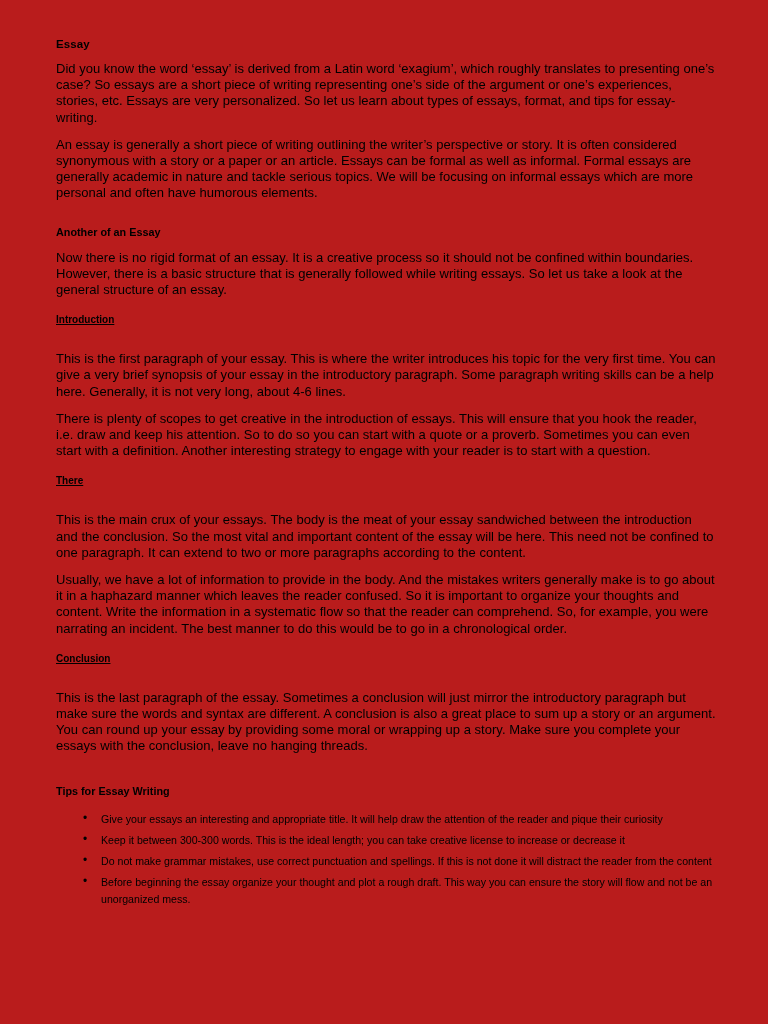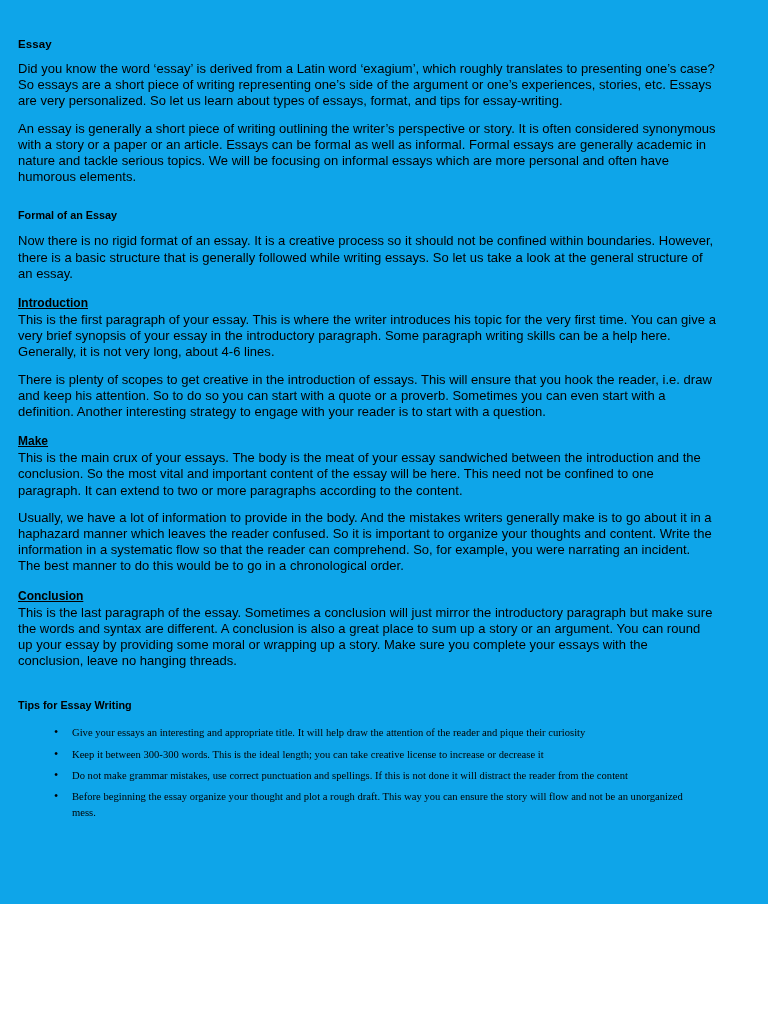--- a/index.html
+++ b/index.html
@@ -10,63 +10,62 @@
   body {
     width: 768px;
     height: 1024px;
     font-family: "Liberation Sans", sans-serif;
     color: #000000;
     -webkit-font-smoothing: antialiased;
   }
   .page {
     position: relative;
     width: 768px;
-    height: 904px;
+    height: 1024px;
     box-sizing: border-box;
-    padding: 38px 52px 0 18px;
-    background: #0ea5e9;
+    padding: 38px 52px 0 56px;
+    background: #b91c1c;
   }
   .doc-title {
     font-size: 11.5px;
     font-weight: bold;
     margin: 0 0 11px 0;
     letter-spacing: 0.1px;
   }
   p.para {
     font-size: 13px;
     line-height: 16.2px;
     margin: 0 0 11px 0;
     text-align: left;
     letter-spacing: 0.02px;
   }
   .section-head {
     font-size: 10.8px;
     font-weight: bold;
     margin: 24px 0 12px 0;
   }
   .sub-head {
-    font-size: 12px;
+    font-size: 10px;
     font-weight: bold;
     text-decoration: underline;
-    margin: 0 0 2px 0;
+    margin: 0 0 26px 0;
     display: inline-block;
   }
   .sub-head-wrap {
     margin: 0 0 0 0;
   }
   .tips-head {
     font-size: 10.8px;
     font-weight: bold;
     margin: 30px 0 14px 0;
   }
   ul.tips {
-    margin: 10px;
+    margin: 1px;
     padding: 0 0 0 0;
     list-style: none;
-    font-family: Liberation Serif, serif;
   }
   ul.tips li {
     position: relative;
     font-size: 10.6px;
     line-height: 16.2px;
     margin: 0 0 5px 0;
     padding-left: 44px;
   }
   ul.tips li::before {
     content: "\2022";
@@ -80,31 +79,31 @@
 </head>
 <body>
 
 <div class="page">
 
   <h1 class="doc-title">Essay</h1>
 
   <p class="para">Did you know the word ‘essay’ is derived from a Latin word ‘exagium’, which roughly translates to presenting one’s case? So essays are a short piece of writing representing one’s side of the argument or one’s experiences, stories, etc. Essays are very personalized. So let us learn about types of essays, format, and tips for essay-writing.</p>
   <p class="para">An essay is generally a short piece of writing outlining the writer’s perspective or story. It is often considered synonymous with a story or a paper or an article. Essays can be formal as well as informal. Formal essays are generally academic in nature and tackle serious topics. We will be focusing on informal essays which are more personal and often have humorous elements.</p>
 
-  <div class="section-head">Formal of an Essay</div>
+  <div class="section-head">Another of an Essay</div>
   <p class="para">Now there is no rigid format of an essay. It is a creative process so it should not be confined within boundaries. However, there is a basic structure that is generally followed while writing essays. So let us take a look at the general structure of an essay.</p>
 
   <div class="sub-head-wrap">
     <div class="sub-head">Introduction</div>
   </div>
   <p class="para">This is the first paragraph of your essay. This is where the writer introduces his topic for the very first time. You can give a very brief synopsis of your essay in the introductory paragraph. Some paragraph writing skills can be a help here. Generally, it is not very long, about 4-6 lines.</p>
   <p class="para">There is plenty of scopes to get creative in the introduction of essays. This will ensure that you hook the reader, i.e. draw and keep his attention. So to do so you can start with a quote or a proverb. Sometimes you can even start with a definition. Another interesting strategy to engage with your reader is to start with a question.</p>
 
   <div class="sub-head-wrap">
-    <div class="sub-head">Make</div>
+    <div class="sub-head">There</div>
   </div>
   <p class="para">This is the main crux of your essays. The body is the meat of your essay sandwiched between the introduction and the conclusion. So the most vital and important content of the essay will be here. This need not be confined to one paragraph. It can extend to two or more paragraphs according to the content.</p>
   <p class="para">Usually, we have a lot of information to provide in the body. And the mistakes writers generally make is to go about it in a haphazard manner which leaves the reader confused. So it is important to organize your thoughts and content. Write the information in a systematic flow so that the reader can comprehend. So, for example, you were narrating an incident. The best manner to do this would be to go in a chronological order.</p>
 
   <div class="sub-head-wrap">
     <div class="sub-head">Conclusion</div>
   </div>
   <p class="para">This is the last paragraph of the essay. Sometimes a conclusion will just mirror the introductory paragraph but make sure the words and syntax are different. A conclusion is also a great place to sum up a story or an argument. You can round up your essay by providing some moral or wrapping up a story. Make sure you complete your essays with the conclusion, leave no hanging threads.</p>
 
   <div class="tips-head">Tips for Essay Writing</div>

